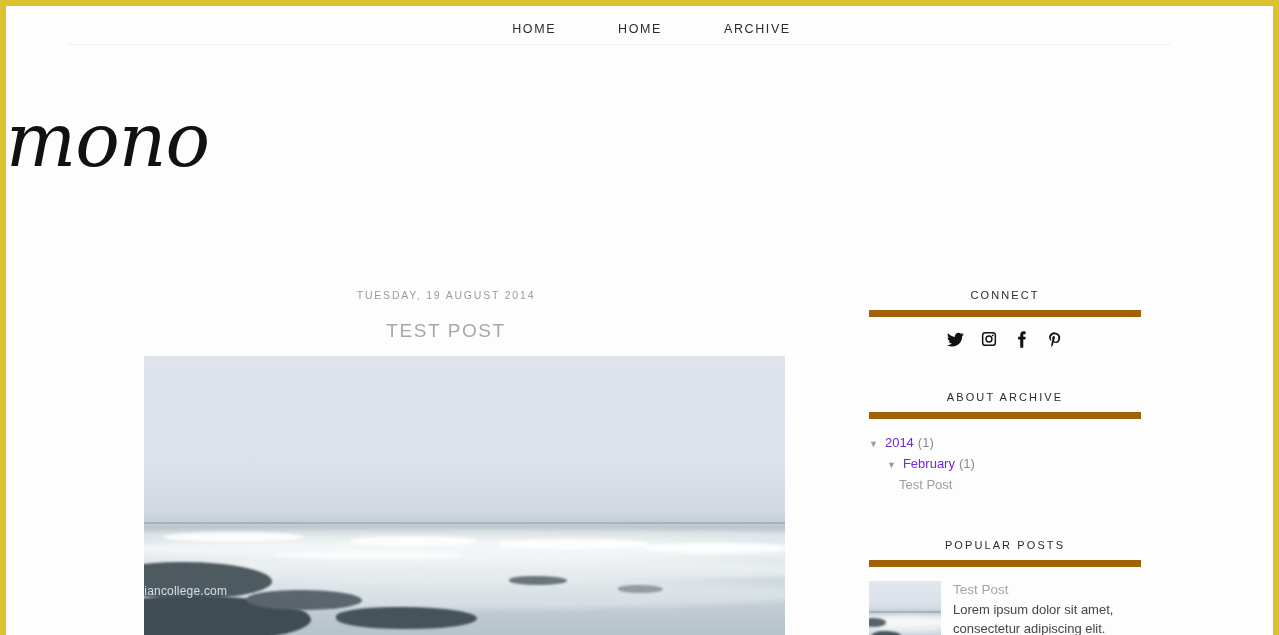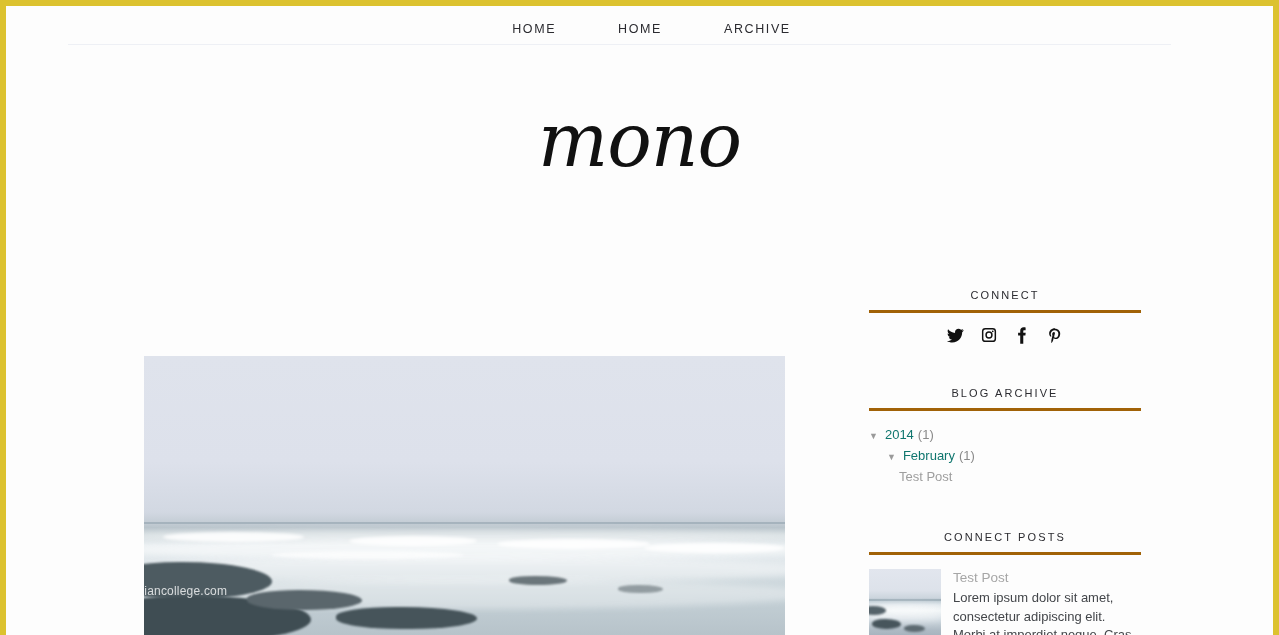--- a/index.html
+++ b/index.html
@@ -57,21 +57,20 @@
     width: 1103px;
     height: 1px;
     background: #eef0f5;
   }
 
   
   #logo-wrap {
     position: absolute;
     left: 0; top: 96px;
     width: 1267px;
-    text-align: center;
   }
   #blog-logo {
     font-family: "DejaVu Serif", serif;
     font-style: italic;
     font-size: 74px;
     font-weight: 400;
     color: #111111;
     letter-spacing: -1px;
     line-height: 1.05;
   }
@@ -175,21 +174,21 @@
     width: 272px;
   }
   .widget { margin-bottom: 0; }
   .widget-title {
     text-align: center;
     font-size: 11px;
     letter-spacing: 2.1px;
     color: #2b2b30;
     font-weight: 400;
     padding-bottom: 9px;
-    border-bottom: 3px solid #a16207;
+    border-bottom: 7px solid #a16207;
   }
 
   
   #connect-widget { margin-bottom: 42px; }
   #social-icons {
     display: flex;
     justify-content: center;
     align-items: center;
     gap: 13px;
     margin-top: 12px;
@@ -216,21 +215,21 @@
   .archive-row.level-1 { padding-left: 0px; }
   .archive-row.level-2 { padding-left: 18px; }
   .archive-row.level-3 { padding-left: 30px; }
   .tri {
     font-size: 9px;
     color: #9a9a9a;
     margin-right: 7px;
     line-height: 20px;
   }
   .archive-year, .archive-month {
-    color: #0f766e;
+    color: #6d28d9;
     text-decoration: none;
   }
   .archive-count { color: #8a8a8a; margin-left: 4px; }
   .archive-post {
     color: #9e9e9e;
     text-decoration: none;
     padding-left: 0px;
   }
 
   
@@ -277,20 +276,24 @@
         <a class="nav-link" href="#">ARCHIVE</a>
       </li>
     </ul>
   </div>
   <div id="nav-divider"></div>
 
   <div id="logo-wrap">
     <a id="blog-logo" href="#" style="text-decoration:none;">mono</a>
   </div>
 
+  <div id="post-column">
+    <div id="post-date">TUESDAY, 19 AUGUST 2014</div>
+    <h2 id="post-title">TEST POST</h2>
+  </div>
 
   <div id="post-image-wrap">
     <div class="photo">
       <div class="horizon"></div>
 
       <div class="surf" style="top:62%;height:14px;opacity:.55;"></div>
       <div class="surf" style="top:66%;height:20px;opacity:.75;"></div>
       <div class="surf" style="top:72%;height:26px;opacity:.6;"></div>
       <div class="surf" style="top:80%;height:30px;opacity:.5;"></div>
 
@@ -335,40 +338,40 @@
         </a>
         <a class="social-icon" href="#">
           <svg width="16" height="17" viewBox="0 0 24 24" fill="currentColor">
               <path d="M12.1 1.2C6.3 1.2 3.2 5 3.2 9c0 1.9 1 4.2 2.7 5 .3.1.4 0 .4-.2l.2-1c.1-.2 0-.3-.1-.5-.5-.6-.8-1.5-.8-2.4 0-2.9 2.2-5.7 5.9-5.7 3.2 0 5.5 2.2 5.5 5.3 0 3.6-1.8 6-4.2 6-1.3 0-2.3-1.1-2-2.4.4-1.6 1.1-3.3 1.1-4.4 0-1-.6-1.9-1.7-1.9-1.3 0-2.4 1.4-2.4 3.3 0 1.2.4 2 .4 2s-1.4 5.8-1.6 6.8c-.3 1.3-.1 3.2 0 4.2 0 .2.3.3.4.1.1-.1 1.7-2.1 2.2-4 .2-.6.9-3.4.9-3.4.4.8 1.7 1.5 3 1.5 4 0 6.7-3.6 6.7-8.4 0-3.6-3.1-7-7.7-7z"></path>
             </svg>
         </a>
       </div>
     </div>
 
     <div class="widget" id="archive-widget">
-      <h3 class="widget-title">BLOG ARCHIVE</h3>
+      <h3 class="widget-title">ABOUT ARCHIVE</h3>
       <div id="archive-tree">
         <div class="archive-row level-1">
           <span class="tri">▼</span>
           <a class="archive-year" href="#">2014</a>
           <span class="archive-count">(1)</span>
         </div>
         <div class="archive-row level-2">
           <span class="tri">▼</span>
           <a class="archive-month" href="#">February</a>
           <span class="archive-count">(1)</span>
         </div>
         <div class="archive-row level-3">
           <a class="archive-post" href="#">Test Post</a>
         </div>
       </div>
     </div>
 
     <div class="widget" id="popular-widget">
-      <h3 class="widget-title">CONNECT POSTS</h3>
+      <h3 class="widget-title">POPULAR POSTS</h3>
       <div id="popular-body">
         <div id="popular-thumb">
           <div class="photo" style="background:linear-gradient(to bottom,#e2e6ee 0%,#dde2ea 30%,#ccd5dd 40%,#b8c5ce 43%,#dde5ea 50%,#eef3f5 58%,#cfd9e0 70%,#aebac4 85%,#9fadb8 100%);">
             <div class="horizon" style="top:41%;"></div>
             <div class="surf" style="top:48%;height:9px;opacity:.8;"></div>
             <div class="surf" style="top:58%;height:11px;opacity:.6;"></div>
             <div class="rock" style="left:-10%;top:52%;width:34%;height:12%;background:#55636a;"></div>
             <div class="rock" style="left:4%;top:70%;width:40%;height:14%;background:#47555c;"></div>
             <div class="rock" style="left:48%;top:78%;width:30%;height:10%;background:#5d6a71;"></div>
           </div>

